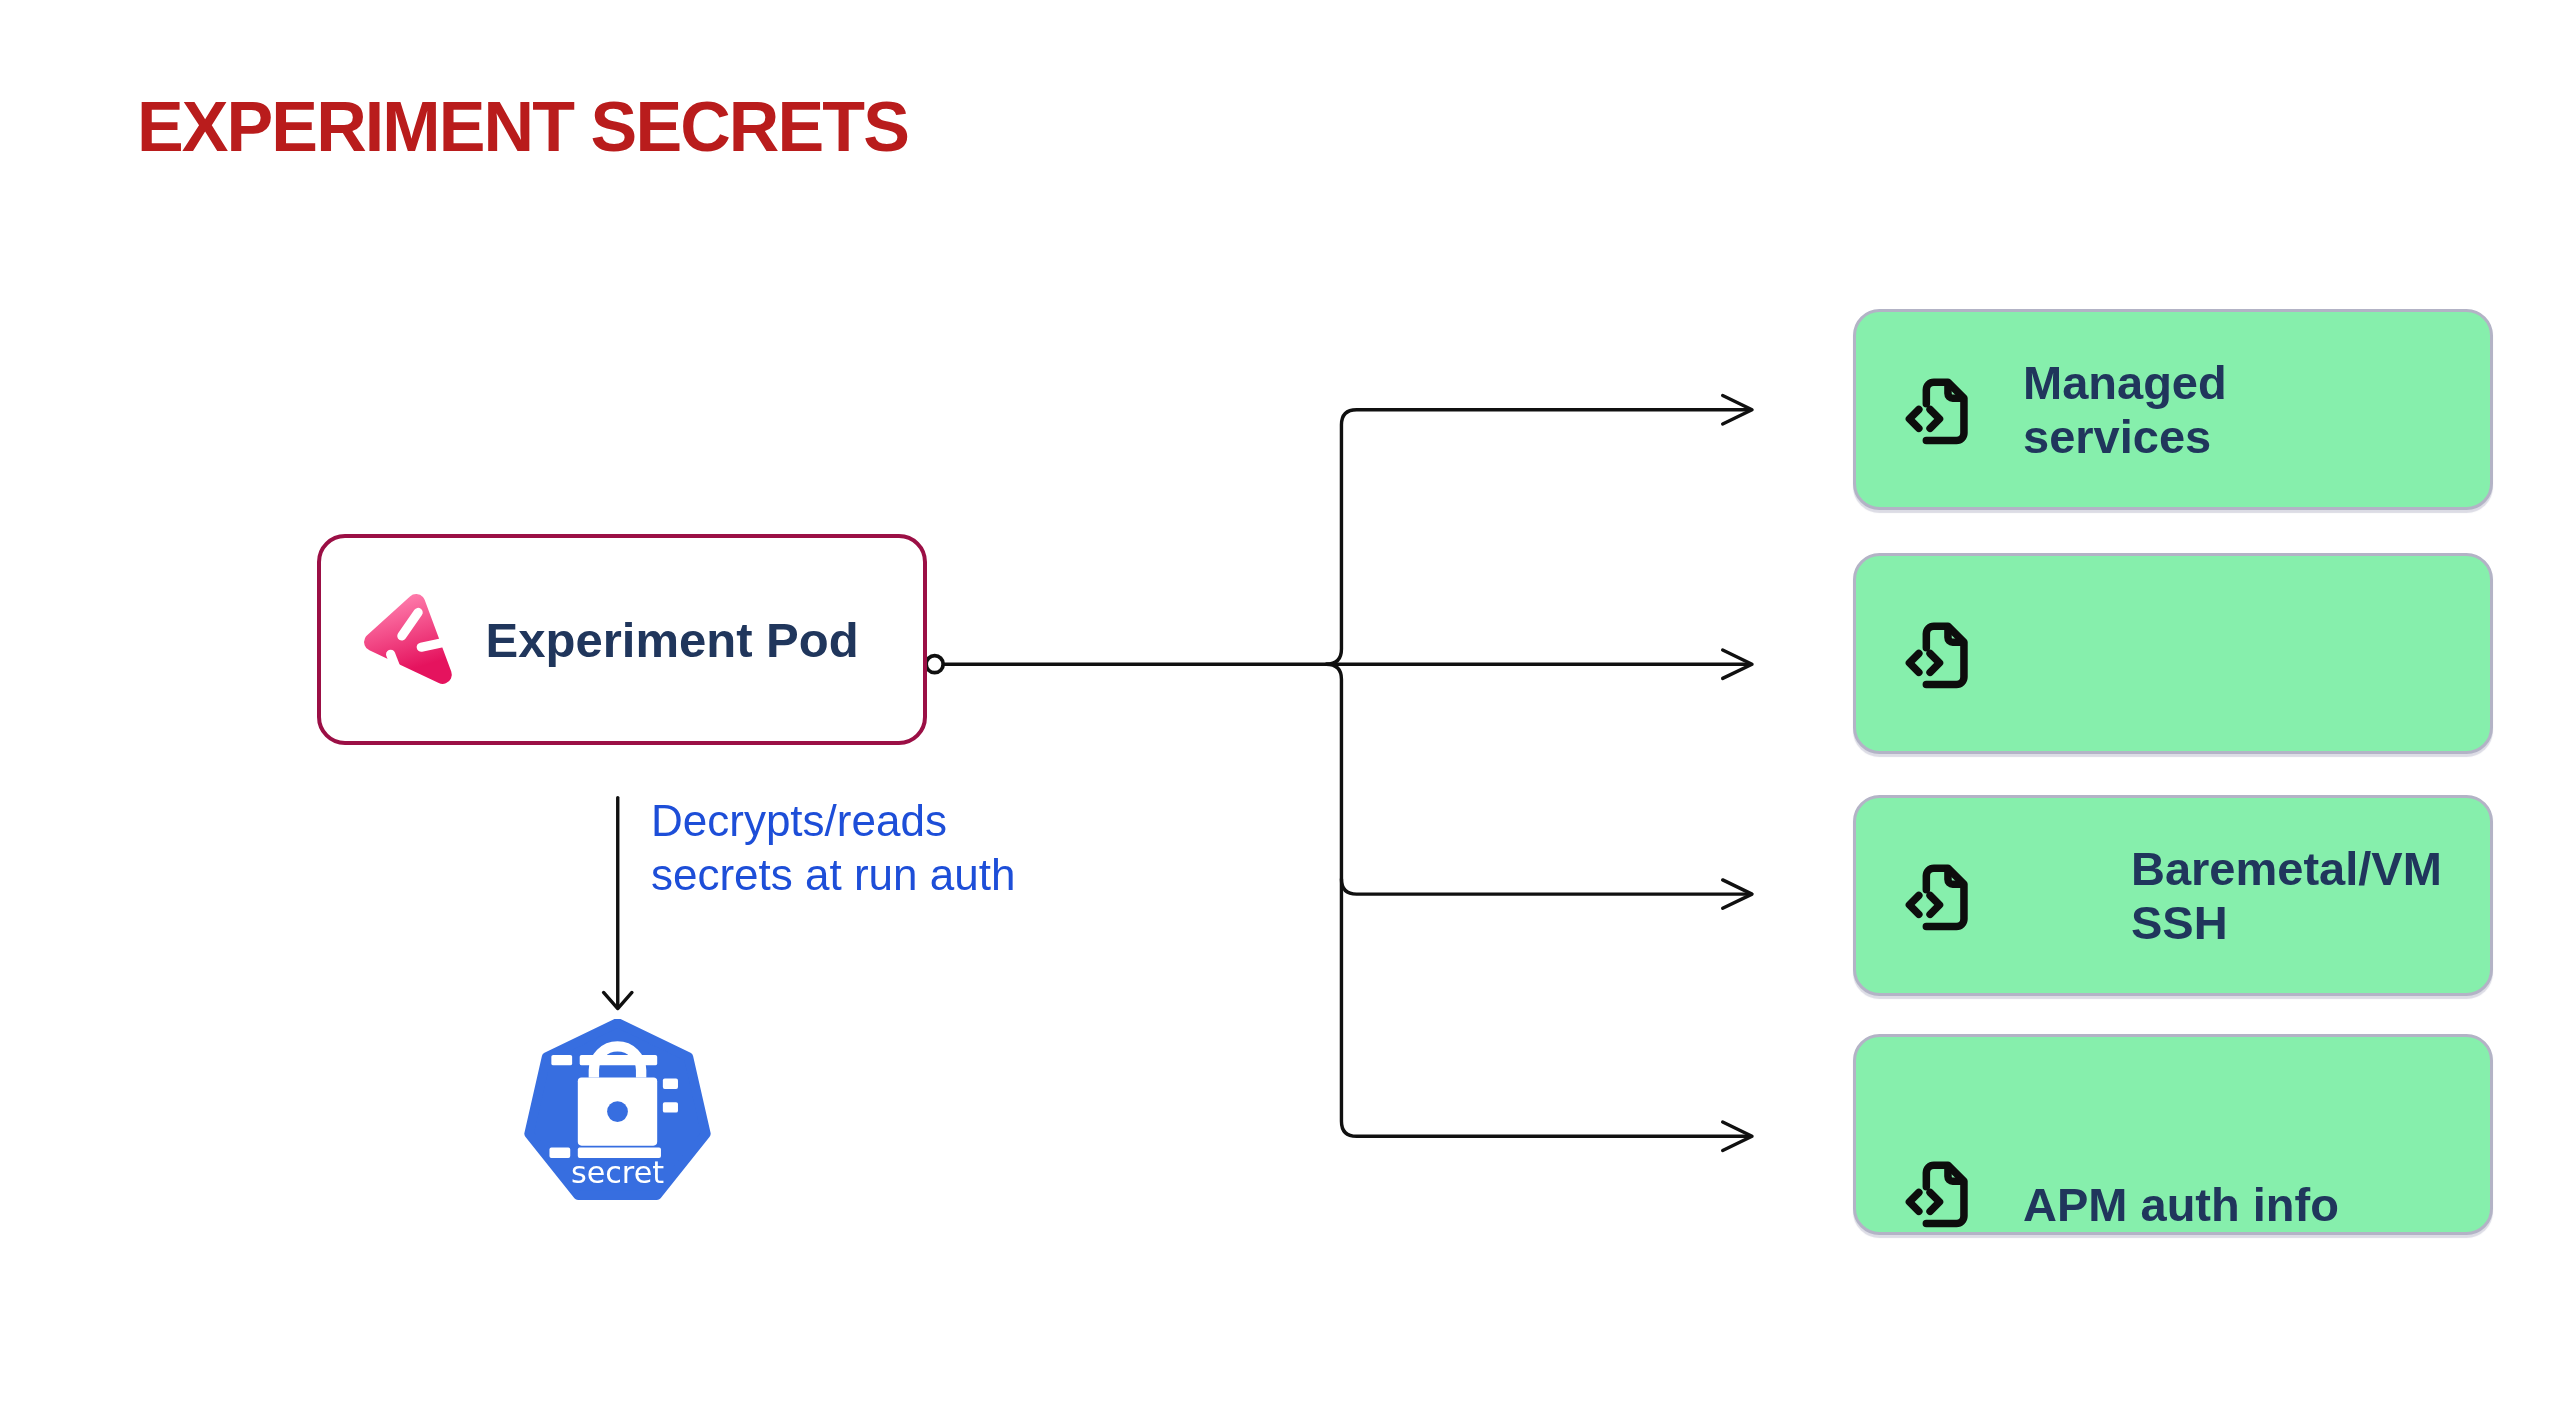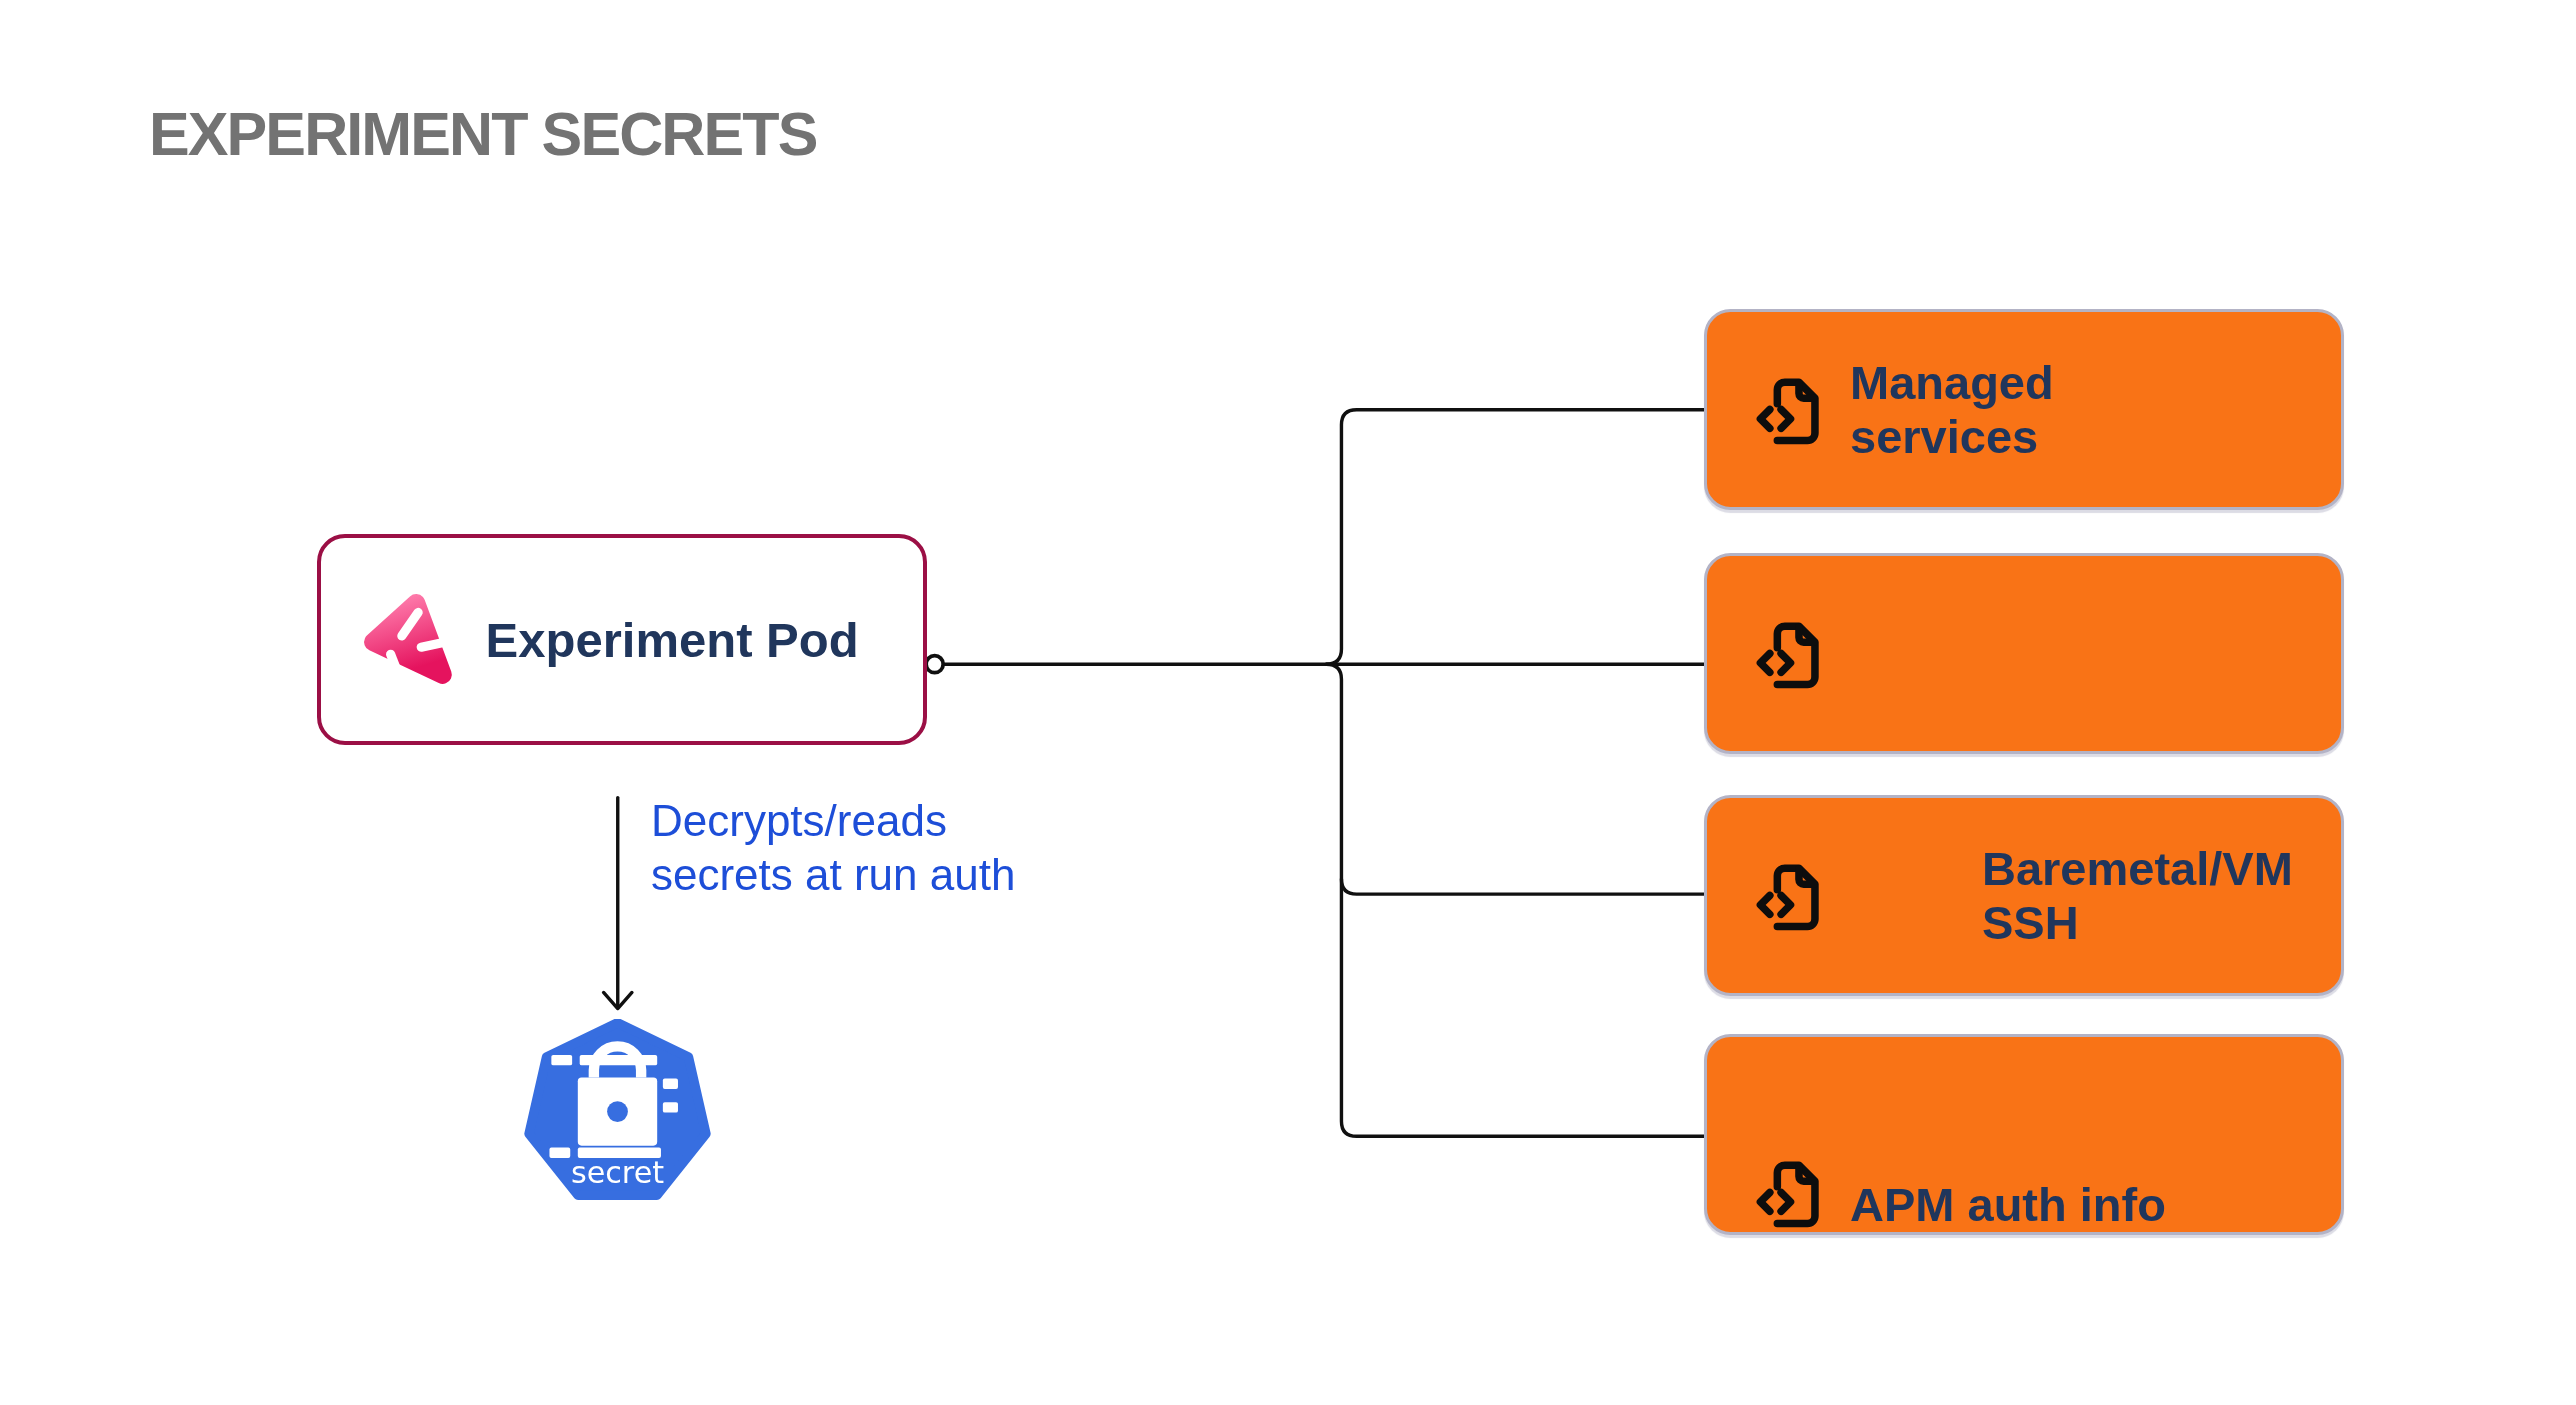--- a/index.html
+++ b/index.html
@@ -1,22 +1,22 @@
 <!DOCTYPE html>
 <html style="font-size:15px"><head>
 <meta charset="utf-8">
 <style>
   html,body{margin:0;padding:0;background:#ffffff;}
   .canvas{
     position:relative;width:2576px;height:1406px;background:#ffffff;overflow:hidden;
     font-family:"Liberation Sans", sans-serif;
   }
   .title{
-    position:absolute;left:133px;top:83px;margin:16px;
-    font-size:61px;font-weight:800;letter-spacing:-1.9px;color:#737373;
+    position:absolute;left:133px;top:83px;margin:4px;
+    font-size:70px;font-weight:800;letter-spacing:-1.9px;color:#b91c1c;
     font-family:"Liberation Sans", sans-serif;white-space:nowrap;
   }
   svg.connectors{position:absolute;left:0;top:0;pointer-events:none;}
 
   
   .pod-box{
     position:absolute;left:317px;top:534px;width:610px;height:211px;
     box-sizing:border-box;border:4.7px solid #9b0f45;border-radius:28px;background:#fff;
     display:flex;align-items:center;padding-left:38px;gap:24.6px;
   }
@@ -28,23 +28,23 @@
   .caption{
     position:absolute;left:651px;top:794px;
     font-size:44px;font-weight:500;color:#1d4ed8;line-height:1.22;
   }
 
   
   .secret-wrap{position:absolute;left:523px;top:1019px;width:189px;height:189px;}
 
   
   .target-box{
-    position:absolute;left:1704px;width:640px;height:201px;
-    box-sizing:border-box;border:3.8px solid #b3b3c6;border-radius:26.5px;background:#f97316;
-    display:flex;align-items:center;padding-left:44px;gap:20px;
+    position:absolute;left:1853px;width:640px;height:201px;
+    box-sizing:border-box;border:3.8px solid #b3b3c6;border-radius:26.5px;background:#86efac;
+    display:flex;align-items:center;padding-left:44px;gap:44px;
     box-shadow:0 2.8px 0.9px rgba(130,130,160,0.28);
   }
   .t1{top:309px;}
   .t2{top:553px;}
   .t3{top:795px;justify-content:space-between;}
   .t4{top:1034px;align-items:flex-end;}
   .target-label{
     font-size:47px;font-weight:700;color:#20365c;line-height:1.14;width:359px;
   }
   .icon-box{flex:0 0 auto;display:flex;align-items:center;justify-content:center;}

